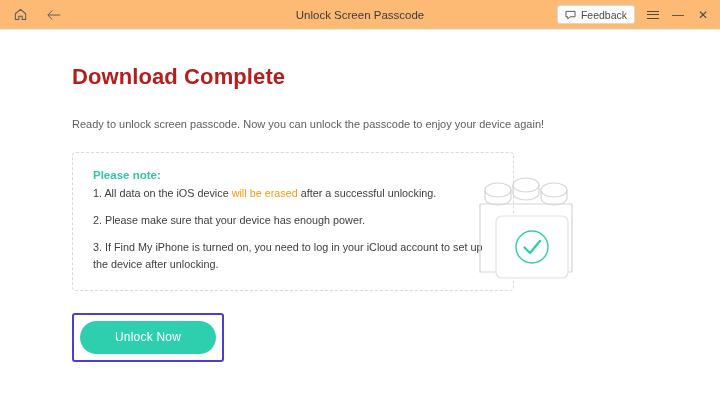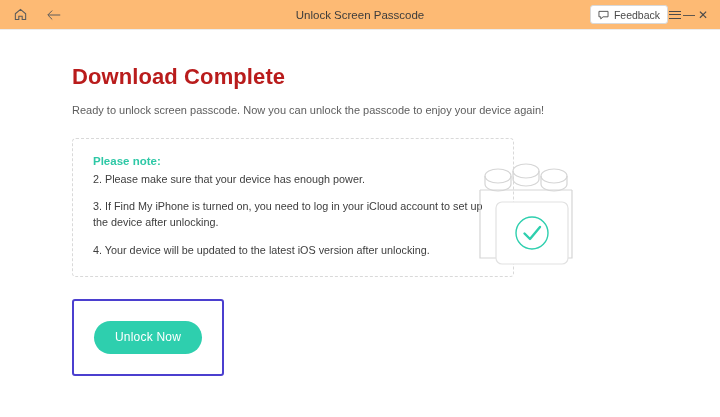--- a/index.html
+++ b/index.html
@@ -45,20 +45,21 @@
     left: 0; right: 0;
     text-align: center;
     font-size: 11.5px;
     color: #3c3c3c;
     pointer-events: none;
   }
   .tb-right {
     margin-left: auto;
     display: flex;
     align-items: center;
+    gap: 11px;
     z-index: 2;
   }
   .feedback-btn {
     display: flex;
     align-items: center;
     gap: 5px;
     border: 1px solid #d8d8d8;
     border-radius: 3px;
     height: 19px;
     padding: 0 7px;
@@ -92,21 +93,21 @@
     padding: 0 72px;
   }
   h1.page-title {
     margin: 0;
     font-size: 22px;
     font-weight: bold;
     color: #b91c1c;
     letter-spacing: 0.1px;
   }
   .subtitle {
-    margin-top: 14px;
+    margin-top: 28px;
     font-size: 11px;
     color: #5d5d5d;
   }
 
   
   .note-wrap {
     margin-top: 22px;
     position: relative;
   }
   .note-box {
@@ -138,21 +139,21 @@
     width: 140px;
     height: 130px;
   }
 
   
   .cta-wrap {
     margin-top: 22px;
     border: 2px solid #4b3fcf;
     border-radius: 3px;
     width: 152px;
-    padding: 20px;
+    padding: 6px;
     display: inline-block;
   }
   .unlock-btn {
     width: 100%;
     height: 33px;
     background: #2ecfae;
     color: #ffffff;
     border: none;
     border-radius: 17px;
     font-size: 12px;
@@ -207,32 +208,32 @@
   <div class="content">
     <div class="inner">
 
       <h1 class="page-title">Download Complete</h1>
       <div class="subtitle">Ready to unlock screen passcode. Now you can unlock the passcode to enjoy your device again!</div>
 
       <div class="note-wrap">
         <div class="note-box">
           <div class="note-title">Please note:</div>
 
+          <div class="note-item">
+            <span>1. All data on the iOS device </span><span class="warn">will be erased</span><span> after a successful unlocking.</span>
+          </div>
 
           <div class="note-item">
             <span>2. Please make sure that your device has enough power.</span>
           </div>
 
           <div class="note-item">
             <span>3. If Find My iPhone is turned on, you need to log in your iCloud account to set up the device after unlocking.</span>
           </div>
 
-          <div class="note-item">
-            <span>4. Your device will be updated to the latest iOS version after unlocking.</span>
-          </div>
         </div>
 
         <div class="illustration">
           <svg width="140" height="130" viewBox="0 0 140 130" fill="none" stroke="#d5d5d5" stroke-width="1.2">
 
             <ellipse cx="38" cy="26" rx="13" ry="7"></ellipse>
             <ellipse cx="66" cy="21" rx="13" ry="7"></ellipse>
             <ellipse cx="94" cy="26" rx="13" ry="7"></ellipse>
             <path d="M25 26 L25 34 C25 38 31 41 38 41 C45 41 51 38 51 34 L51 26"></path>
             <path d="M53 21 L53 29 C53 33 59 36 66 36 C73 36 79 33 79 29 L79 21"></path>

